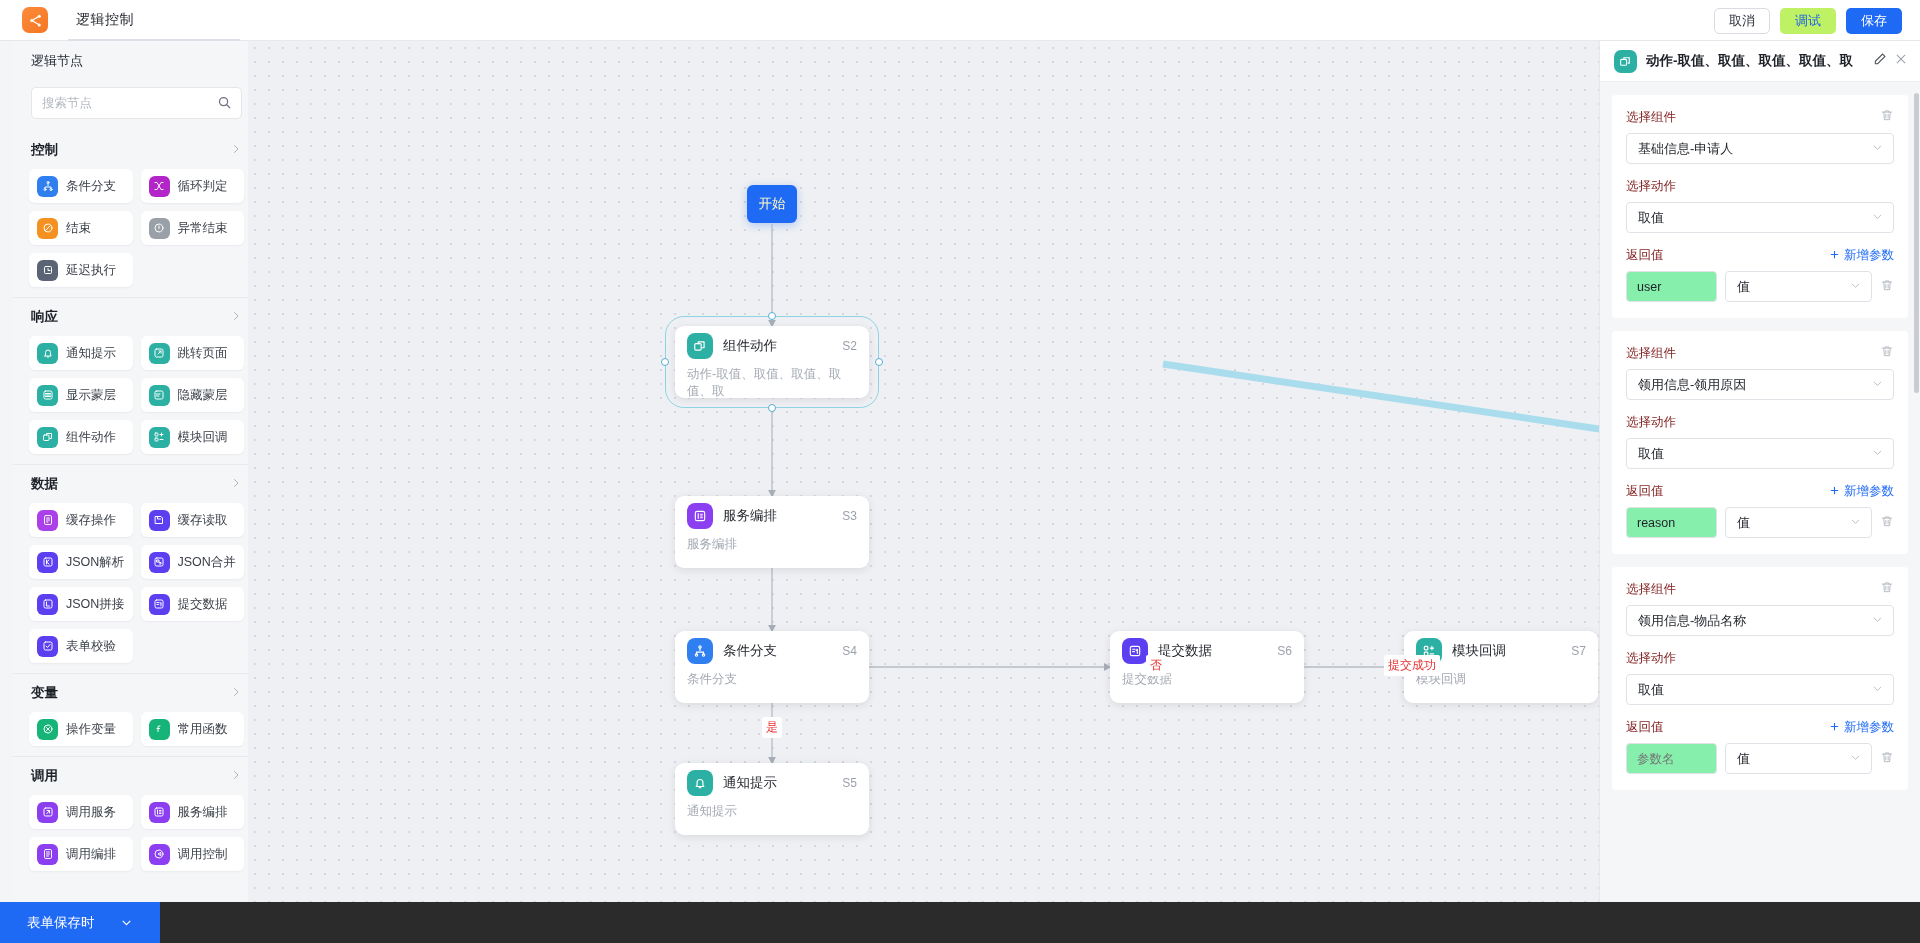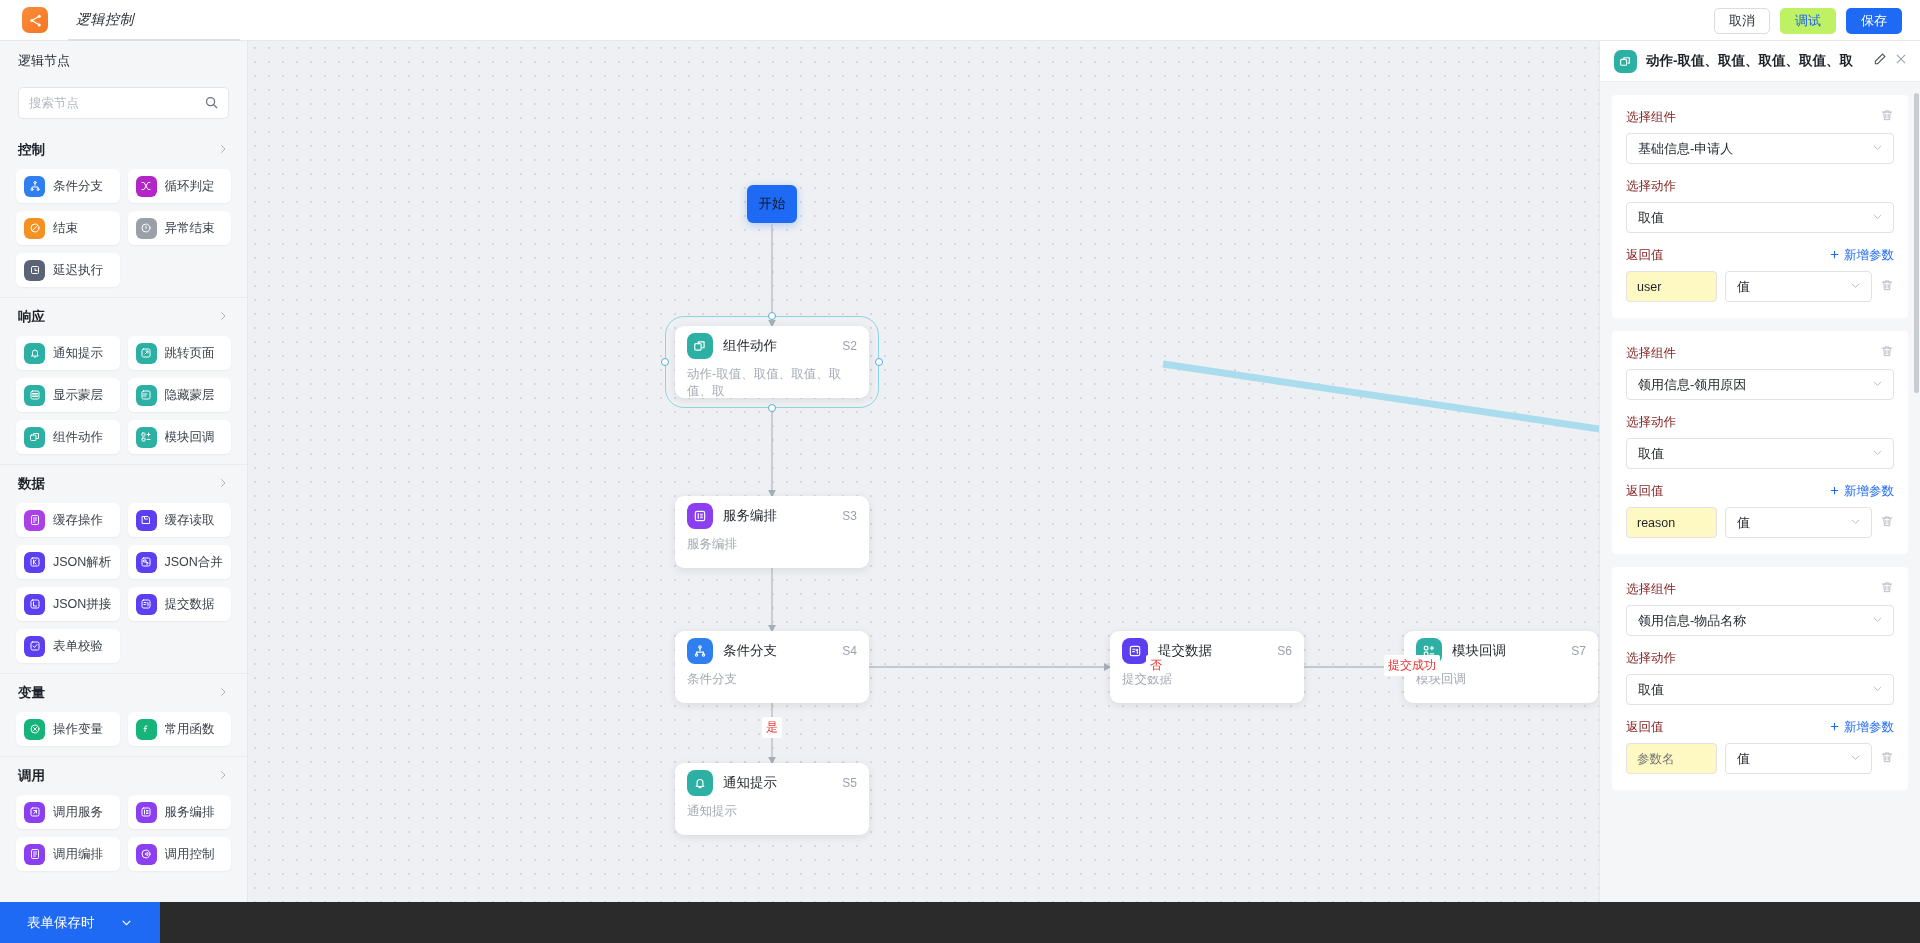--- a/index.html
+++ b/index.html
@@ -17,21 +17,21 @@
     display: flex; align-items: center; z-index: 30;
   }
   .logo-box {
     width: 26px; height: 26px; border-radius: 7px;
     background: linear-gradient(140deg,#fb8b3c,#f57721);
     margin-left: 22px; display: flex; align-items: center; justify-content: center;
     flex: 0 0 auto;
   }
   .app-tab {
     margin-left: 22px; height: 41px; display: flex; align-items: center;
-    padding: 0 6px; font-size: 14px; color: #1f2329; letter-spacing: .5px; font-style: italic;
+    padding: 0 6px; font-size: 14px; color: #1f2329; letter-spacing: .5px;
   }
   .app-tab-underline {
     position: absolute; left: 68px; top: 39px; width: 172px; height: 2px; background: #dcdfe5;
   }
   .topbar-title {
     position: absolute; left: 0; right: 0; text-align: center;
     font-size: 14px; color: #1f2329; pointer-events: none;
   }
   .topbar-actions {
     position: absolute; right: 18px; top: 0; height: 41px;
@@ -41,21 +41,21 @@
     height: 26px; padding: 0 14px; border-radius: 5px; font-size: 13px;
     display: flex; align-items: center; justify-content: center; cursor: pointer;
     border: 1px solid transparent; white-space: nowrap;
   }
   .btn-ghost { background: #fff; border-color: #d9dce3; color: #2b3038; }
   .btn-soft { background: #bef264; color: #2164e6; }
   .btn-primary { background: #1f6af5; color: #fff; }
 
   
   .sidebar {
-    position: absolute; left: 0; top: 41px; width: 248px; height: 861px;
+    position: absolute; left: 13px; top: 41px; width: 248px; height: 861px;
     background: #f5f6f8; border-right: 1px solid #e8e8ec;
     display: flex; flex-direction: column; overflow: hidden;
   }
   .sb-title {
     height: 40px; display: flex; align-items: center; padding-left: 18px;
     font-size: 13px; color: #262b33; background: #f5f6f8;
   }
   .sb-search-wrap { padding: 6px 18px 12px 18px; background: #f5f6f8; }
   .sb-search {
     position: relative; height: 32px; background: #fff; border: 1px solid #e4e6ea;
@@ -107,21 +107,21 @@
   .node-head { display: flex; align-items: center; height: 40px; padding: 0 12px; }
   .node-ico {
     width: 26px; height: 26px; border-radius: 8px; flex: 0 0 auto; margin-right: 10px;
     display: flex; align-items: center; justify-content: center; color: #fff;
   }
   .node-name { font-size: 13.5px; color: #1f2329; flex: 1 1 auto; }
   .node-code { font-size: 12px; color: #9ba1ab; }
   .node-sub { font-size: 12.5px; color: #a4a9b2; padding: 0 12px; }
   .start-node {
     position: absolute; width: 50px; height: 38px; border-radius: 6px;
-    background: #1f6af5; color: #0f172a; font-size: 13.5px;
+    background: #1f6af5; color: #fef9c3; font-size: 13.5px;
     display: flex; align-items: center; justify-content: center;
     box-shadow: 0 2px 8px rgba(31,106,245,.30);
   }
   .port {
     position: absolute; width: 8px; height: 8px; border-radius: 50%;
     background: #fff; border: 1.5px solid #5aaed0;
   }
   .edge-label {
     position: absolute; background: #fff; color: #e8312f; font-size: 12px;
     padding: 2px 4px; border-radius: 2px; white-space: nowrap;
@@ -159,21 +159,21 @@
     display: flex; align-items: center; padding: 0 9px 0 11px; cursor: pointer;
     margin-bottom: 14px;
   }
   .rp-select .v { font-size: 13px; color: #1f2329; flex: 1 1 auto; }
   .rp-addparam {
     display: flex; align-items: center; gap: 4px; font-size: 12.5px;
     color: #1f6af5; cursor: pointer;
   }
   .rp-kv { display: flex; align-items: center; gap: 8px; }
   .rp-input {
-    height: 31px; border: 1px solid #dfe2e7; border-radius: 4px; background: #fef9c3;
+    height: 31px; border: 1px solid #dfe2e7; border-radius: 4px; background: #86efac;
     font-size: 12.5px; color: #1f2329; padding: 0 10px; width: 91px;
     outline: none; font-family: inherit;
   }
   .rp-kv .rp-select { flex: 1 1 auto; margin-bottom: 0; height: 31px; }
   .trash { cursor: pointer; flex: 0 0 auto; }
   .rp-scrollbar {
     position: absolute; right: 1px; top: 52px; width: 5px; height: 300px;
     background: #c9ccd2; border-radius: 3px;
   }
 

